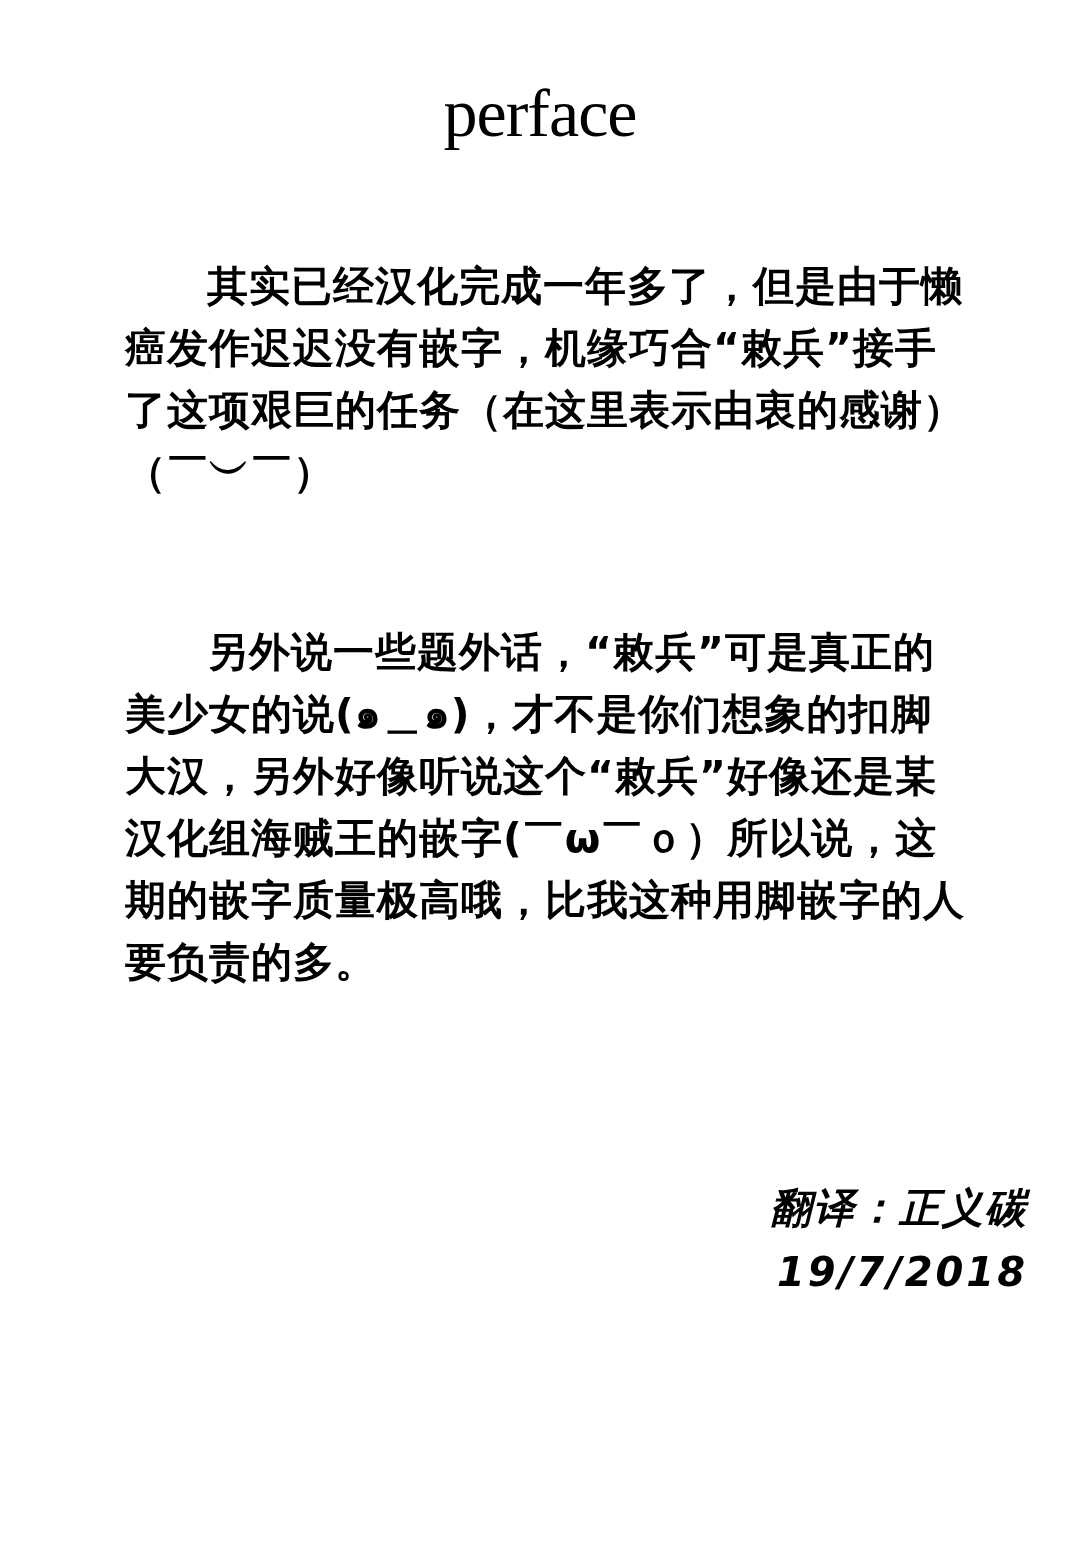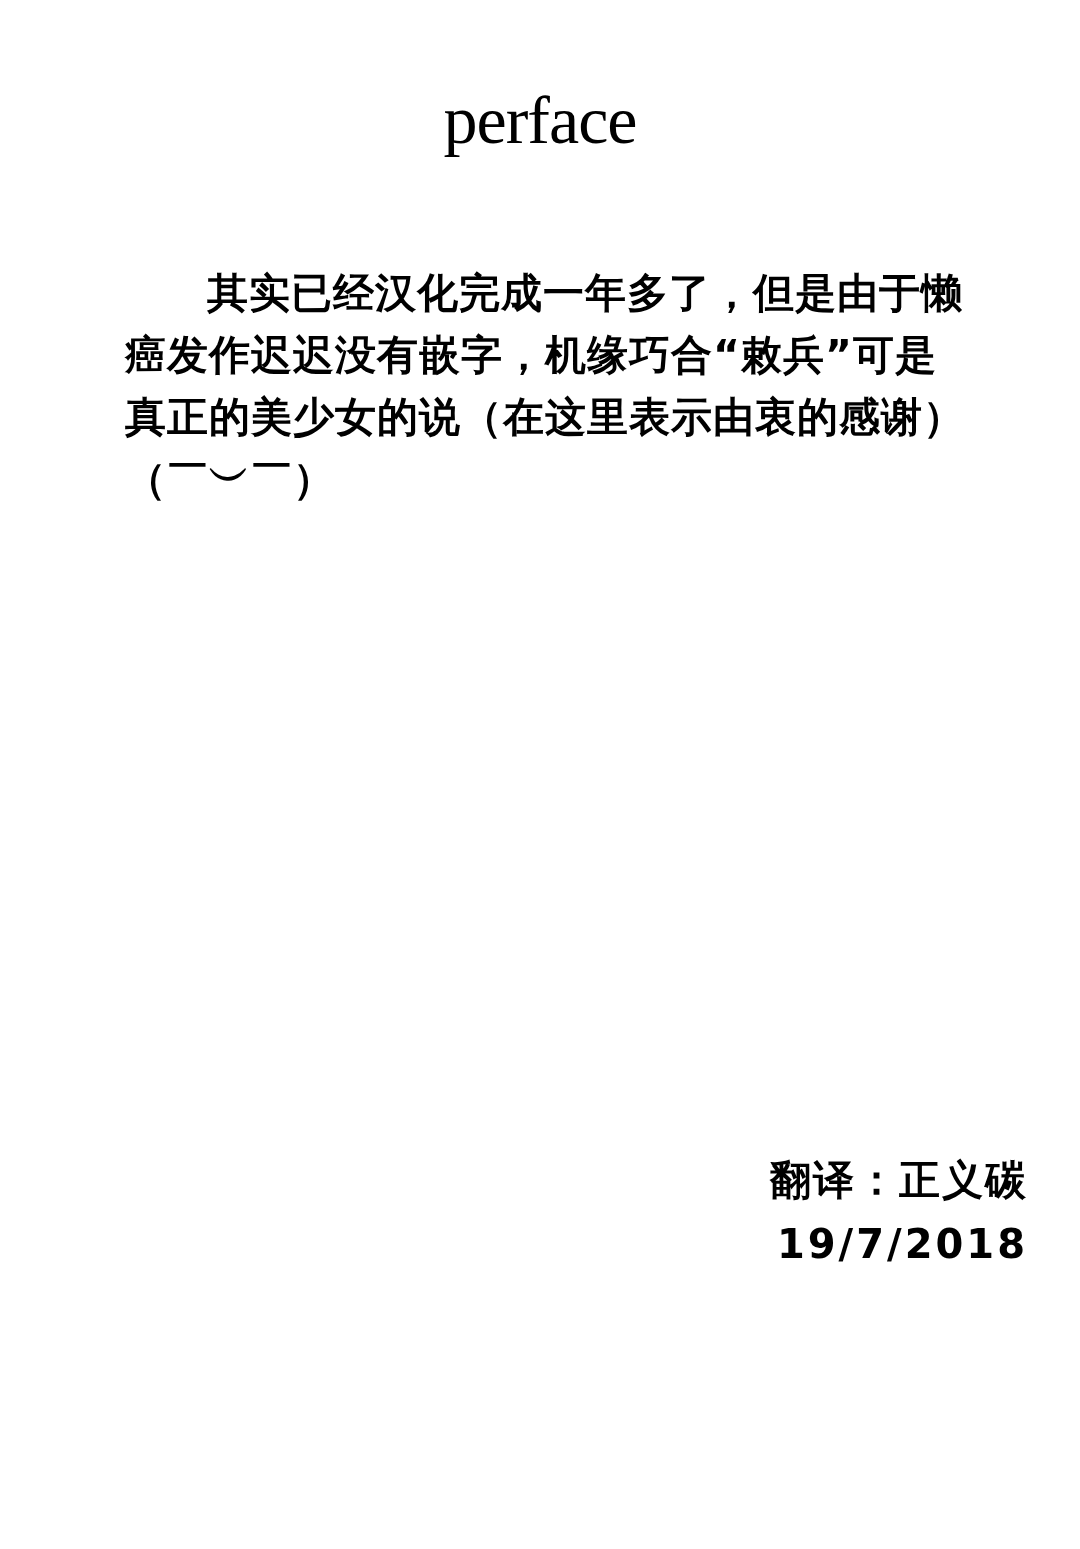--- a/index.html
+++ b/index.html
@@ -13,21 +13,21 @@
     position: relative;
     font-family: "Liberation Sans", sans-serif;
     color: #000000;
     overflow: hidden;
   }
   .page {
     position: relative;
     width: 1080px;
     height: 1549px;
     box-sizing: border-box;
-    padding: 8px;
+    padding: 1px;
   }
   .title {
     text-align: center;
     font-family: "Liberation Serif", serif;
     font-weight: 400;
     font-size: 68px;
     line-height: 1;
     letter-spacing: -1px;
     margin: 0;
     padding-top: 78px;
@@ -45,22 +45,23 @@
     letter-spacing: 1px;
     text-indent: 82px;
     margin: 0;
     word-break: break-all;
   }
   .para-1 { margin-top: 108px; }
   .para-2 { margin-top: 118px; }
   .signature {
     position: absolute;
     right: 52px;
-    top: 1148px;
+    top: 1176px;
     text-align: right;
+    font-style: italic;
   }
   .sig-line {
     font-family: "DejaVu Sans", "Liberation Sans", sans-serif;
     font-weight: bold;
     font-size: 41px;
     line-height: 64px;
     letter-spacing: 2px;
     white-space: nowrap;
   }
   .sig-date {
@@ -73,21 +74,22 @@
   }
 </style>
 </head>
 <body>
 
 <div class="page">
 
   <h1 class="title">perface</h1>
 
   <div class="body-block">
-    <p class="para para-1">其实已经汉化完成一年多了，但是由于懒癌发作迟迟没有嵌字，机缘巧合“敕兵”可是真正的美少女的说（在这里表示由衷的感谢）（￣︶￣）</p>
+    <p class="para para-1">其实已经汉化完成一年多了，但是由于懒癌发作迟迟没有嵌字，机缘巧合“敕兵”接手了这项艰巨的任务（在这里表示由衷的感谢）（￣︶￣）</p>
+    <p class="para para-2">另外说一些题外话，“敕兵”可是真正的美少女的说(๑＿๑)，才不是你们想象的扣脚大汉，另外好像听说这个“敕兵”好像还是某汉化组海贼王的嵌字(￣ω￣ｏ）所以说，这期的嵌字质量极高哦，比我这种用脚嵌字的人要负责的多。</p>
   </div>
 
   <div class="signature">
     <div class="sig-line">翻译：正义碳</div>
     <div class="sig-date">19/7/2018</div>
   </div>
 
 </div>
 
 </body></html>

